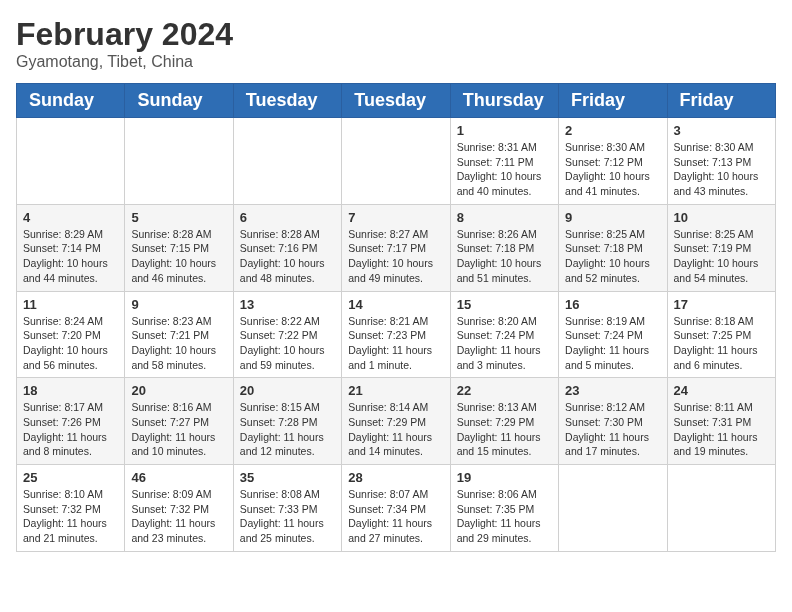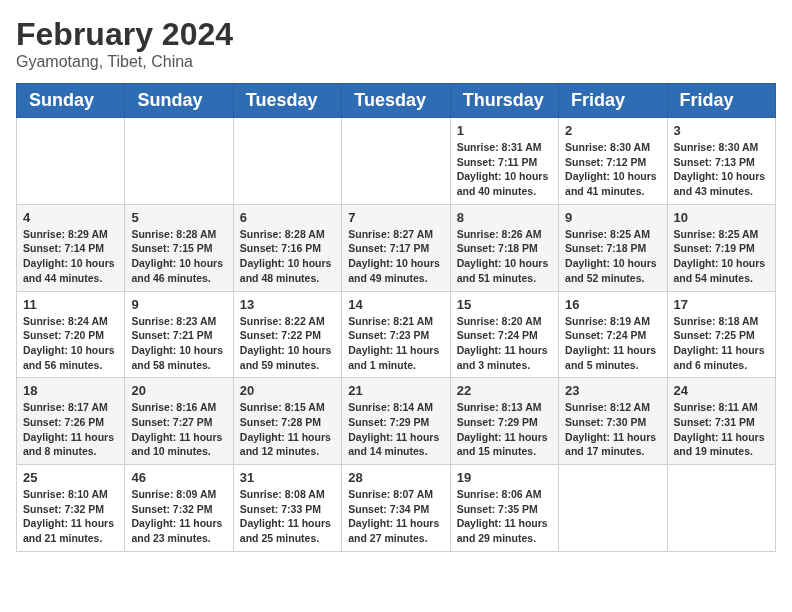--- a/index.html
+++ b/index.html
@@ -86,21 +86,20 @@
       font-size: 13px;
       font-weight: bold;
       color: #333;
       display: block;
       margin-bottom: 2px;
     }
     .day-info {
       font-size: 10.5px;
       color: #333;
       line-height: 1.4;
-      font-weight: bold;
     }
     .empty-cell {
       background: #fff;
     }
   </style>
 </head>
 <body>
 
 <div class="header-area">
   <div class="title-area">
@@ -233,21 +232,21 @@
       <tr>
         <td>
           <span class="day-number">25</span>
           <div class="day-info">Sunrise: 8:10 AM<br>Sunset: 7:32 PM<br>Daylight: 11 hours<br>and 21 minutes.</div>
         </td>
         <td>
           <span class="day-number">46</span>
           <div class="day-info">Sunrise: 8:09 AM<br>Sunset: 7:32 PM<br>Daylight: 11 hours<br>and 23 minutes.</div>
         </td>
         <td>
-          <span class="day-number">31</span>
+          <span class="day-number">35</span>
           <div class="day-info">Sunrise: 8:08 AM<br>Sunset: 7:33 PM<br>Daylight: 11 hours<br>and 25 minutes.</div>
         </td>
         <td>
           <span class="day-number">28</span>
           <div class="day-info">Sunrise: 8:07 AM<br>Sunset: 7:34 PM<br>Daylight: 11 hours<br>and 27 minutes.</div>
         </td>
         <td>
           <span class="day-number">19</span>
           <div class="day-info">Sunrise: 8:06 AM<br>Sunset: 7:35 PM<br>Daylight: 11 hours<br>and 29 minutes.</div>
         </td>

